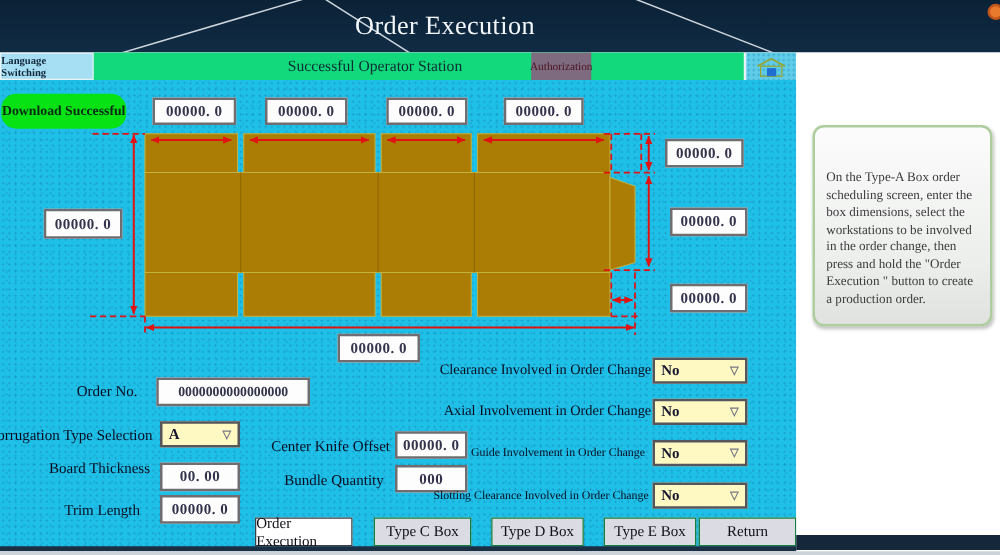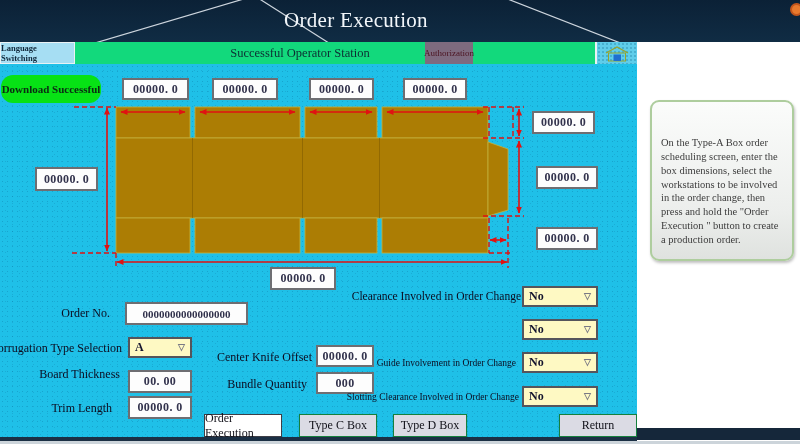--- a/index.html
+++ b/index.html
@@ -188,40 +188,42 @@
 
   <div class="lbl" style="right:493px;top:377px;">Bundle Quantity</div>
   <div class="numfield" style="left:316px;top:372px;width:58px;height:22px;">000</div>
 
   <div class="lbl" style="right:279px;top:290px;font-size:11.5px;">Clearance Involved in Order Change</div>
   <div class="dropdown" style="left:522px;top:286px;width:76px;height:21px;">
     <span>No</span>
     <span class="chev">▽</span>
   </div>
 
+  <div class="lbl" style="right:279px;top:323px;font-size:11.5px;">Axial Involvement in Order Change</div>
   <div class="dropdown" style="left:522px;top:319px;width:76px;height:21px;">
     <span>No</span>
     <span class="chev">▽</span>
   </div>
 
   <div class="lbl lbl-sm" style="right:284px;top:358px;">Guide Involvement in Order Change</div>
   <div class="dropdown" style="left:522px;top:352px;width:76px;height:21px;">
     <span>No</span>
     <span class="chev">▽</span>
   </div>
 
   <div class="lbl lbl-sm" style="right:281px;top:392px;">Slotting Clearance Involved in Order Change</div>
   <div class="dropdown" style="left:522px;top:386px;width:76px;height:21px;">
     <span>No</span>
     <span class="chev">▽</span>
   </div>
 
   <div class="btn btn-white" style="left:204px;width:78px;">Order Execution</div>
   <div class="btn btn-gray" style="left:299px;width:78px;">Type C Box</div>
   <div class="btn btn-gray" style="left:393px;width:74px;">Type D Box</div>
+  <div class="btn btn-gray" style="left:483px;width:74px;">Type E Box</div>
   <div class="btn btn-gray" style="left:559px;width:78px;">Return</div>
 
   <div class="right-pane"></div>
   <div class="info-panel">On the Type-A Box order scheduling screen, enter the box dimensions, select the workstations to be involved in  the order change, then press and hold the "Order Execution " button to create a production order.</div>
 
   <div class="bottom-line"></div>
   <div class="bottom-bar-r"></div>
   <div class="bottom-strip"></div>
 
 </div>

